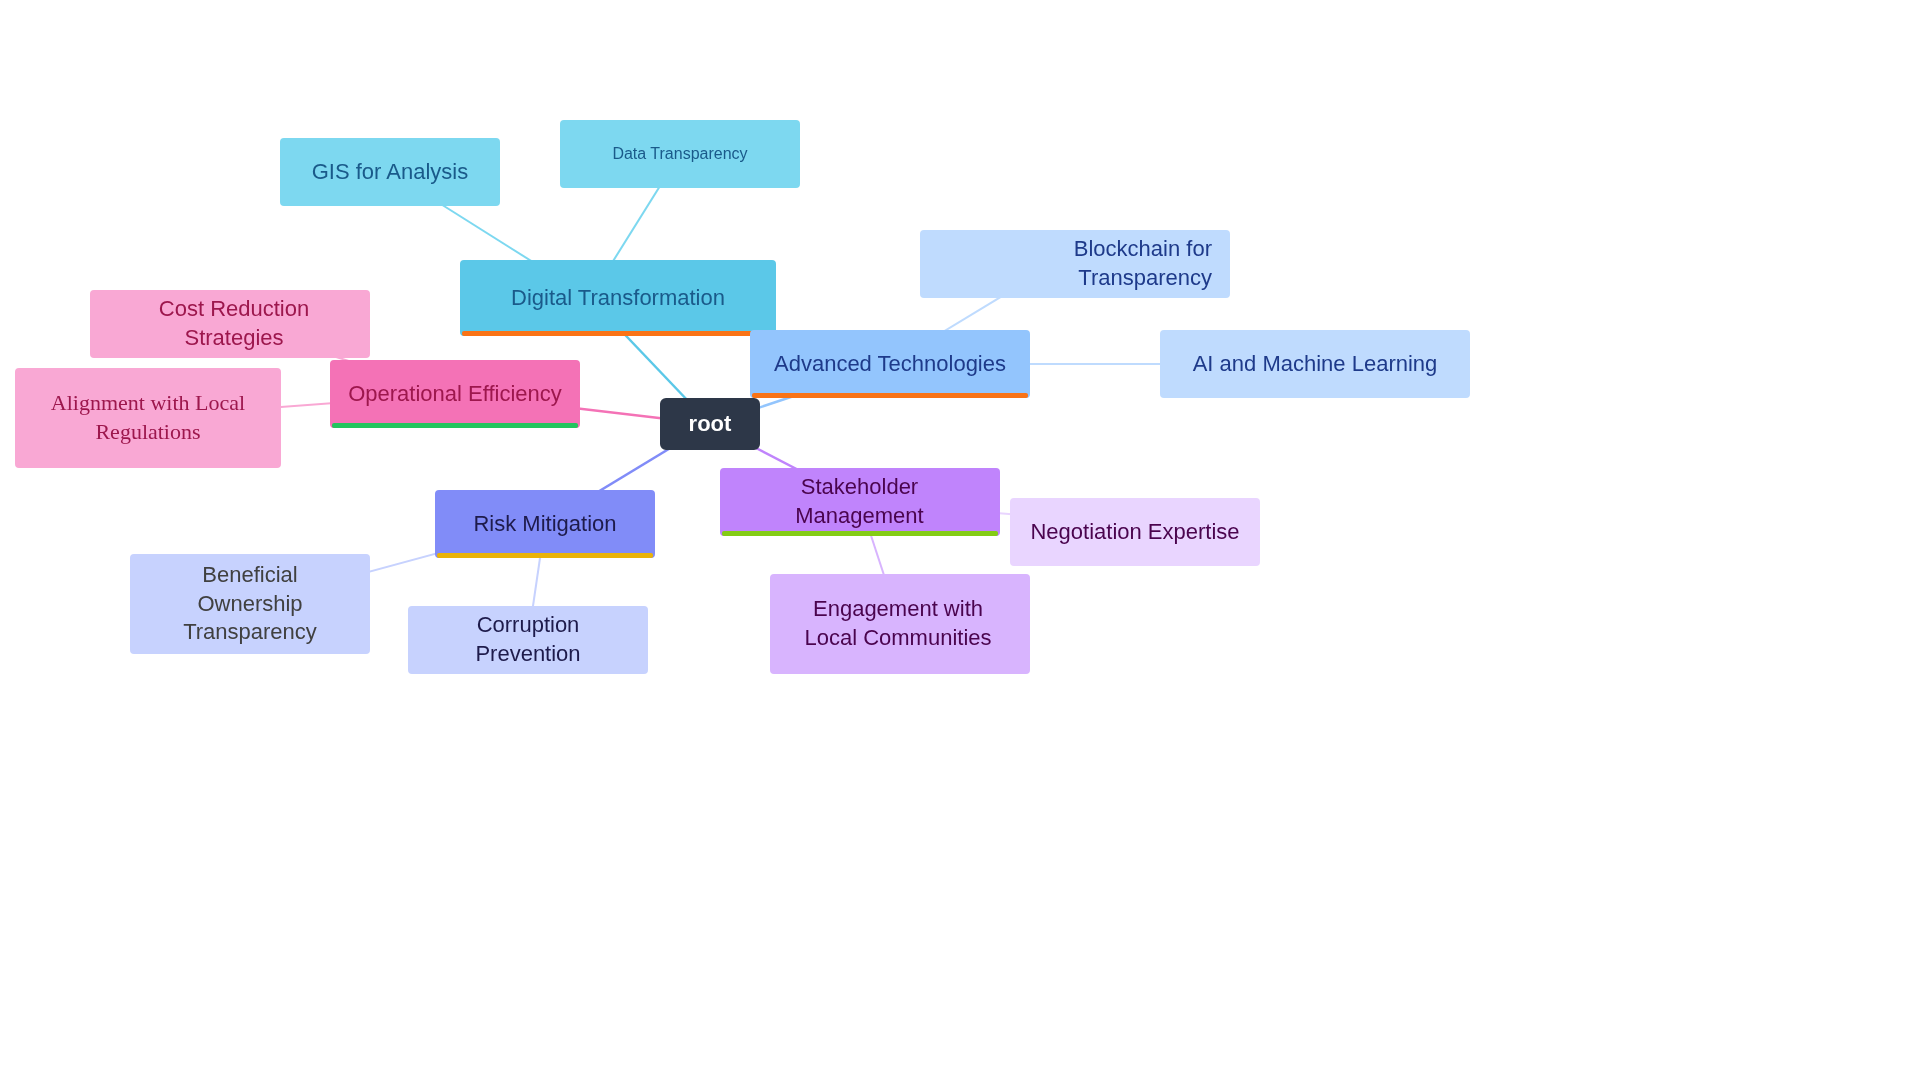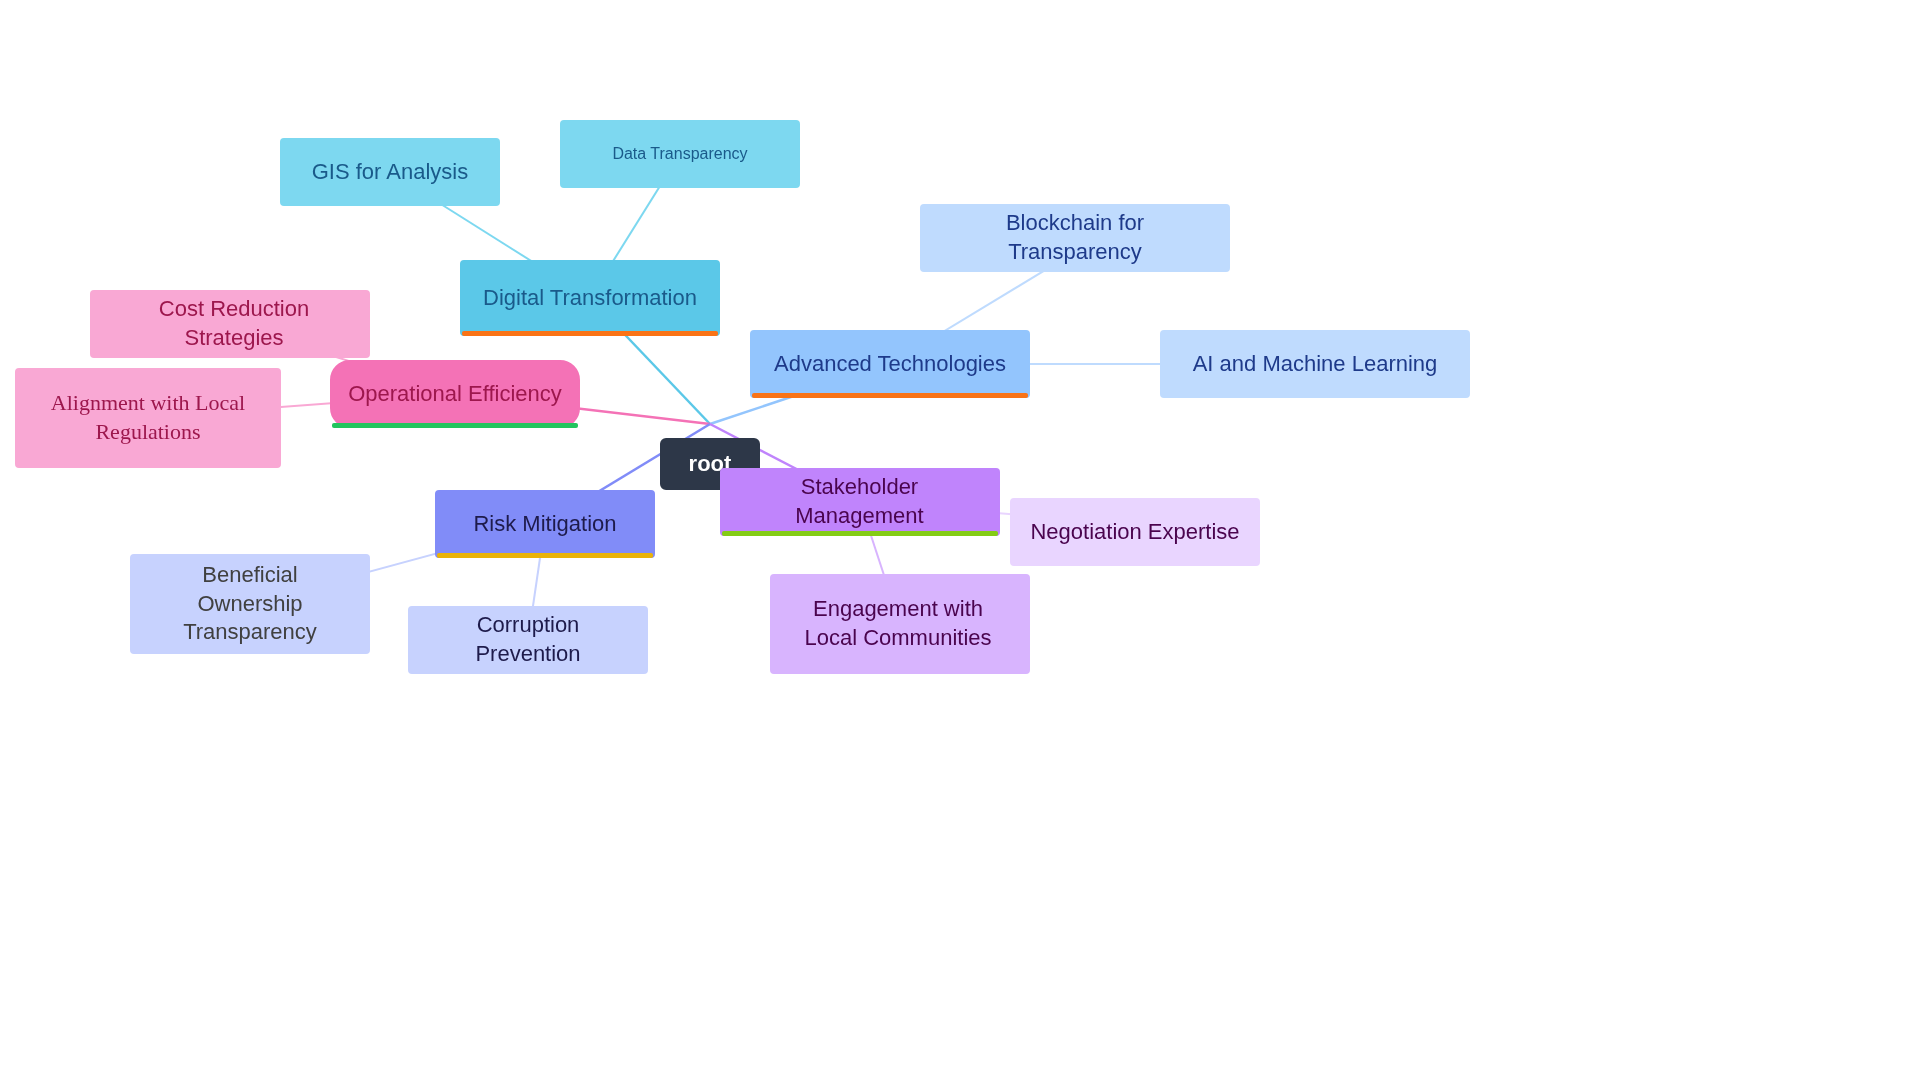--- a/index.html
+++ b/index.html
@@ -37,21 +37,21 @@
       border-radius: 6px;
       font-size: 22px;
       font-weight: 600;
       width: 100px;
       height: 52px;
     }
     .node-digital {
       background: #5bc8e8;
       color: #1a5a8a;
       border-color: #5bc8e8;
-      width: 260px;
+      width: 316px;
       height: 76px;
       font-size: 22px;
     }
     .node-gis {
       background: #7dd8f0;
       color: #1a5a8a;
       border-color: #7dd8f0;
       width: 220px;
       height: 68px;
       font-size: 22px;
@@ -208,56 +208,56 @@
 
   <line x1="545" y1="524" x2="250" y2="604" stroke="#c7d2fe" stroke-width="2"></line>
 
   <line x1="545" y1="524" x2="528" y2="640" stroke="#c7d2fe" stroke-width="2"></line>
 
   <line x1="860" y1="502" x2="1135" y2="524" stroke="#e9d5ff" stroke-width="2"></line>
 
   <line x1="860" y1="502" x2="900" y2="624" stroke="#d8b4fe" stroke-width="2"></line>
 </svg>
 
-<div class="node node-root" style="left: 660px; top: 398px; margin-top: 40px;">
+<div class="node node-root" style="left: 660px; top: 398px;">
   <span>root</span>
 </div>
 
 <div class="node node-digital" style="left: 460px; top: 260px; position: absolute;">
   <span>Digital Transformation</span>
   <div class="underbar bar-orange"></div>
 </div>
 
 <div class="node node-gis" style="left: 280px; top: 138px; position: absolute;">
   <span>GIS for Analysis</span>
 </div>
 
 <div class="node node-data-transparency" style="left: 560px; top: 120px; position: absolute;">
   <span>Data Transparency</span>
 </div>
 
-<div class="node node-operational" style="left: 330px; top: 360px; position: absolute; border-radius: 20px;">
+<div class="node node-operational" style="left: 330px; top: 360px; position: absolute;">
   <span>Operational Efficiency</span>
   <div class="underbar bar-green"></div>
 </div>
 
 <div class="node node-cost" style="left: 90px; top: 290px; position: absolute;">
   <span>Cost Reduction Strategies</span>
 </div>
 
 <div class="node node-alignment" style="left: 15px; top: 368px; position: absolute;">
   <span>Alignment with Local Regulations</span>
 </div>
 
 <div class="node node-advanced" style="left: 750px; top: 330px; position: absolute;">
   <span>Advanced Technologies</span>
   <div class="underbar bar-orange"></div>
 </div>
 
-<div class="node node-blockchain" style="left: 920px; top: 204px; position: absolute;">
+<div class="node node-blockchain" style="left: 920px; top: 230px; position: absolute; text-align: right;">
   <span>Blockchain for Transparency</span>
 </div>
 
 <div class="node node-ai" style="left: 1160px; top: 330px; position: absolute;">
   <span>AI and Machine Learning</span>
 </div>
 
 <div class="node node-risk" style="left: 435px; top: 490px; position: absolute;">
   <span>Risk Mitigation</span>
   <div class="underbar bar-yellow"></div>

